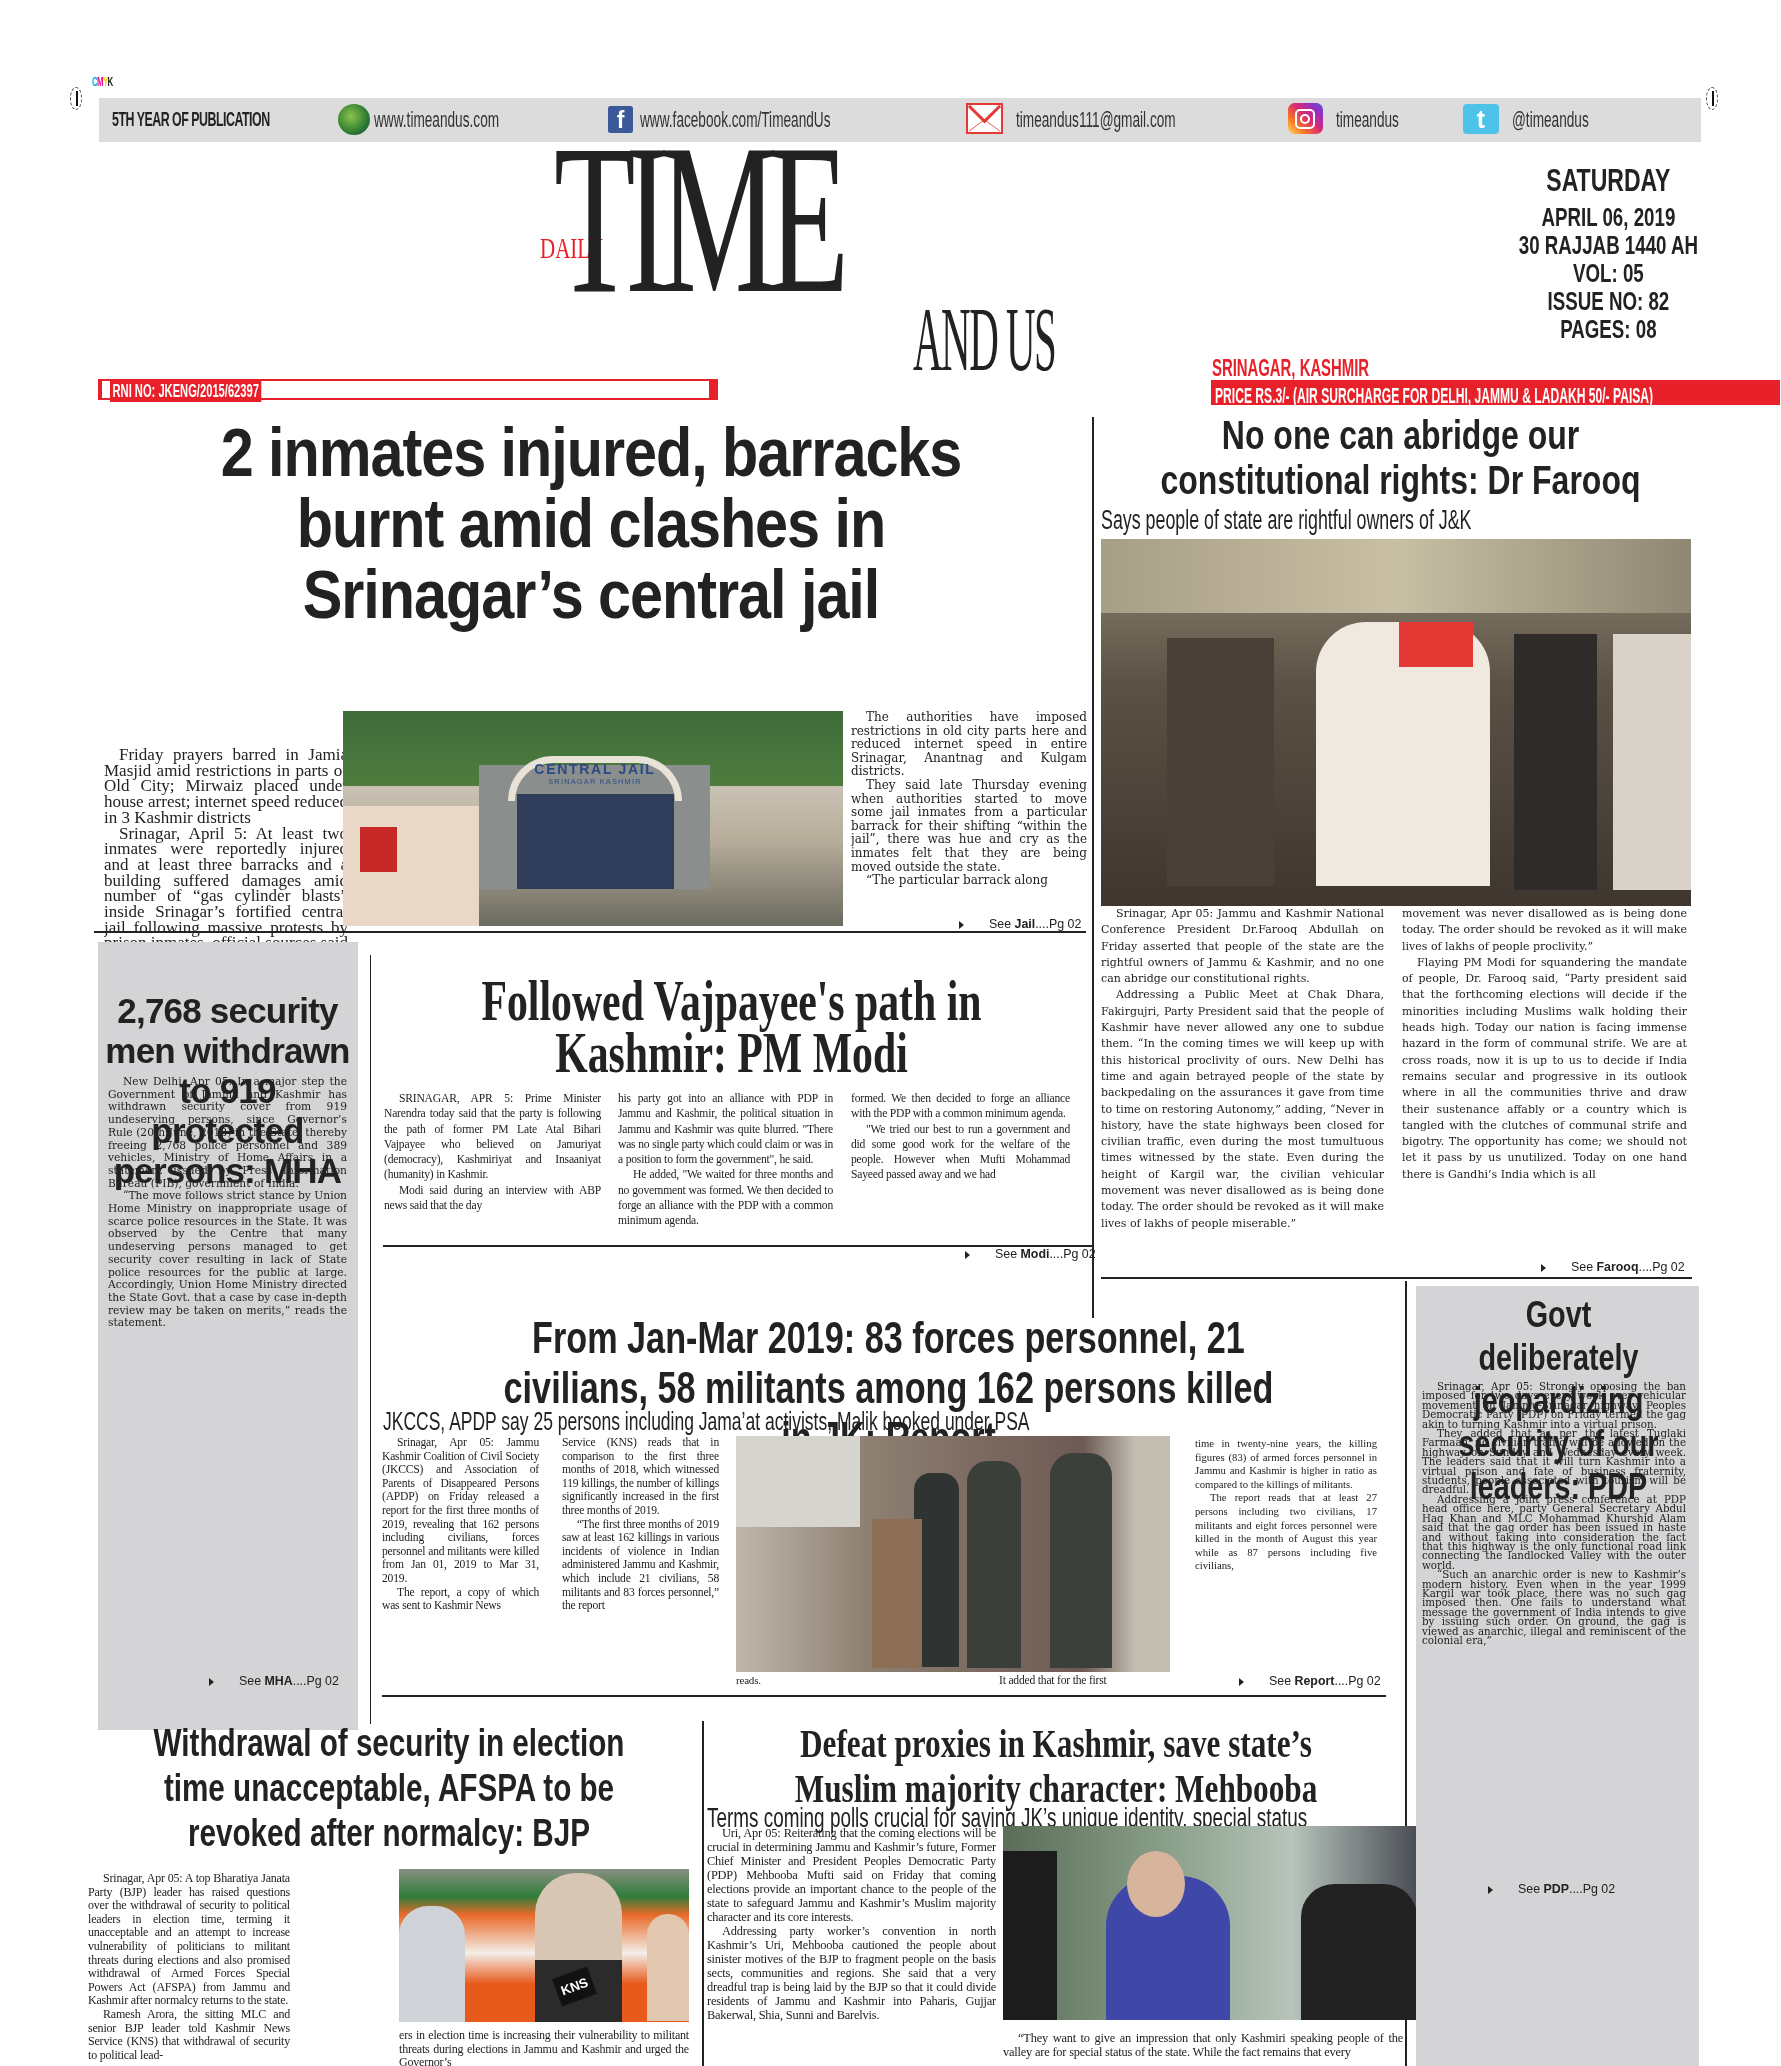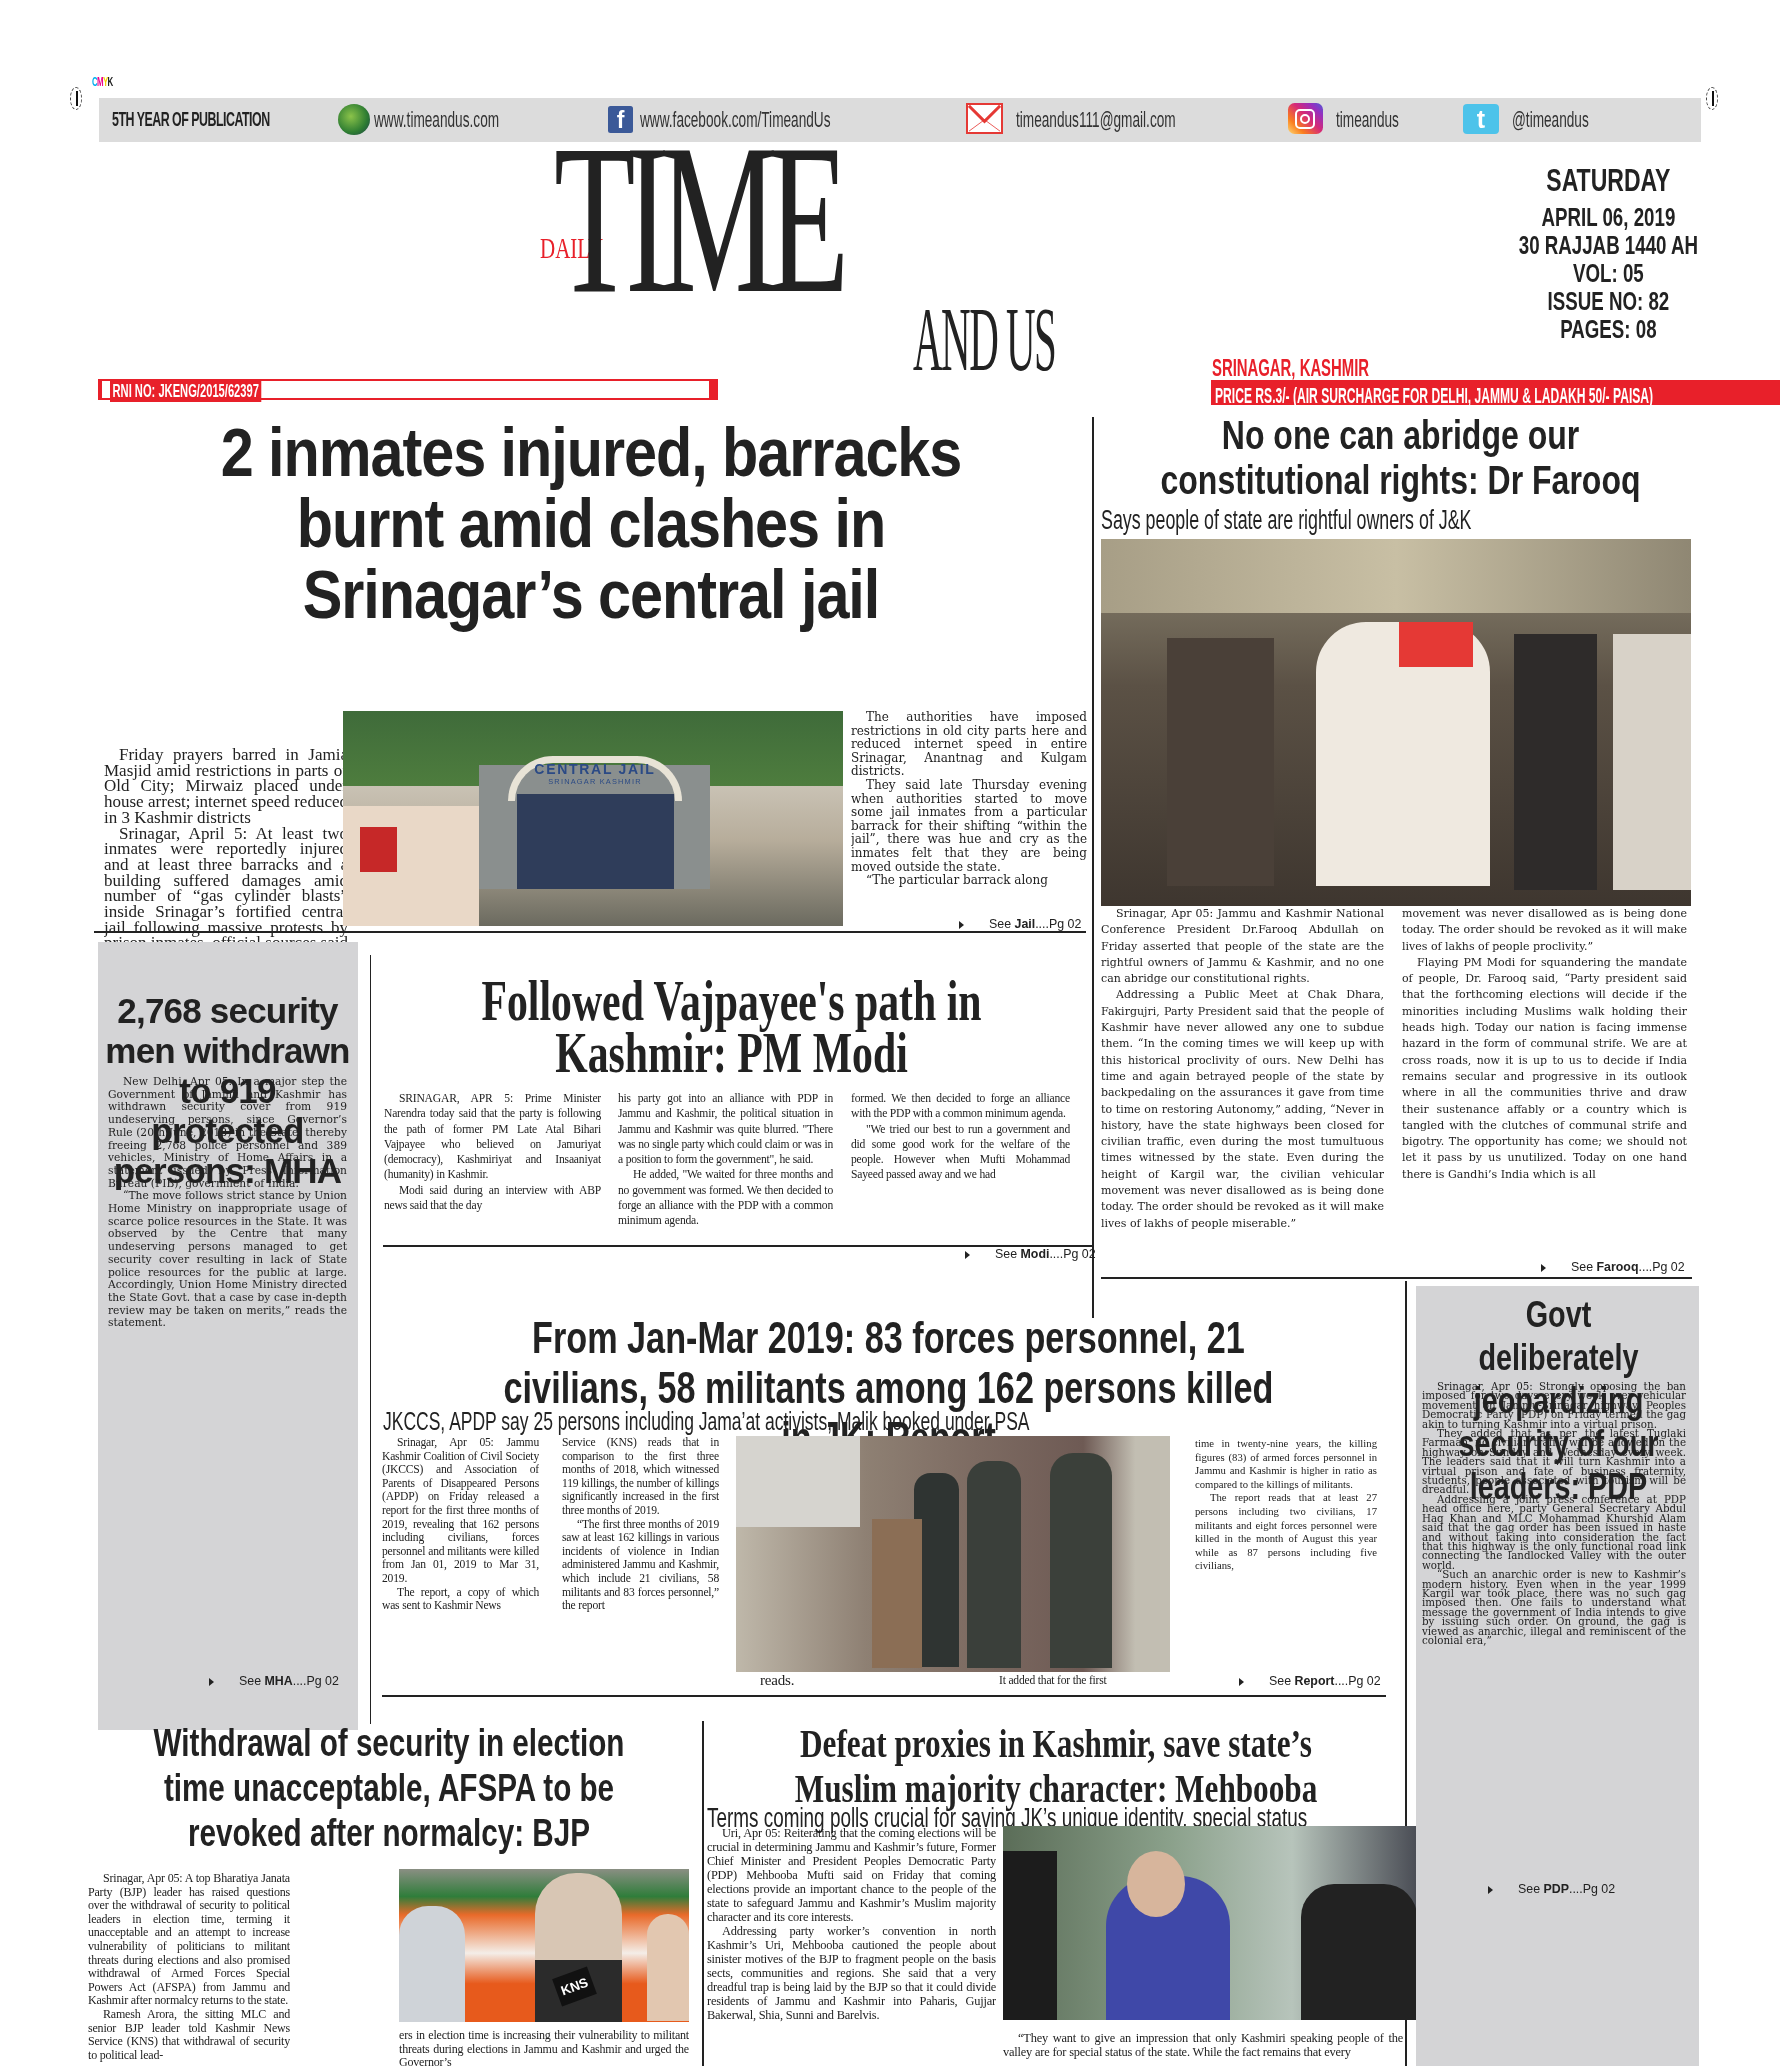--- a/index.html
+++ b/index.html
@@ -170,21 +170,21 @@
   <p>“The first three months of 2019 saw at least 162 killings in various incidents of violence in Indian administered Jammu and Kashmir, which include 21 civilians, 58 militants and 83 forces personnel,” the report</p>
 </div>
 
 <div class="photo" style="left:736px;top:1436px;width:434px;height:236px;background:linear-gradient(90deg,#bfb8aa 0%,#8e8073 30%,#7d6b62 55%,#6e5a54 80%,#c2beb2 92%);">
   <div style="position:absolute;left:0;top:0;width:124px;height:91px;background:#d6d4cf;"></div>
   <div style="position:absolute;left:178px;top:37px;width:45px;height:194px;background:#2f3432;border-radius:16.5px 16.5px 0 0;"></div>
   <div style="position:absolute;left:231px;top:25px;width:54px;height:207px;background:#3a3f3a;border-radius:20.7px 20.7px 0 0;"></div>
   <div style="position:absolute;left:314px;top:16.5px;width:62px;height:215px;background:#3b403a;border-radius:23px 23px 0 0;"></div>
   <div style="position:absolute;left:136px;top:83px;width:50px;height:149px;background:#8b6e55;"></div>
 </div>
-<div class="abs body-text narrow" style="left:736px;top:1674px;font-size:15px;margin-left:24px;">reads.</div>
+<div class="abs body-text narrow" style="left:736px;top:1674px;font-size:11px;">reads.</div>
 <div class="abs body-text narrow" style="left:999px;top:1674px;font-size:11.6px;white-space:nowrap;">It added that for the first</div>
 
 <div class="col body-text" style="left:1195px;top:1437px;width:182px;height:231px;font-size:10.7px;line-height:13.6px;font-family:'Liberation Serif',serif;">
   <p style="text-indent:0;">time in twenty-nine years, the killing figures (83) of armed forces personnel in Jammu and Kashmir is higher in ratio as compared to the killings of militants.</p>
   <p>The report reads that at least 27 persons including two civilians, 17 militants and eight forces personnel were killed in the month of August this year while as 87 persons including five civilians,</p>
 </div>
 <a class="see" style="left:1231px;top:1674px;padding-left:8px;"><span class="tri"></span><span>See </span><b>Report</b><span>....Pg 02</span></a>
 <div class="rule-h" style="left:382px;top:1695px;width:1004px;"></div>
 <div class="rule-v" style="left:1405px;top:1281px;height:843px;"></div>
 

